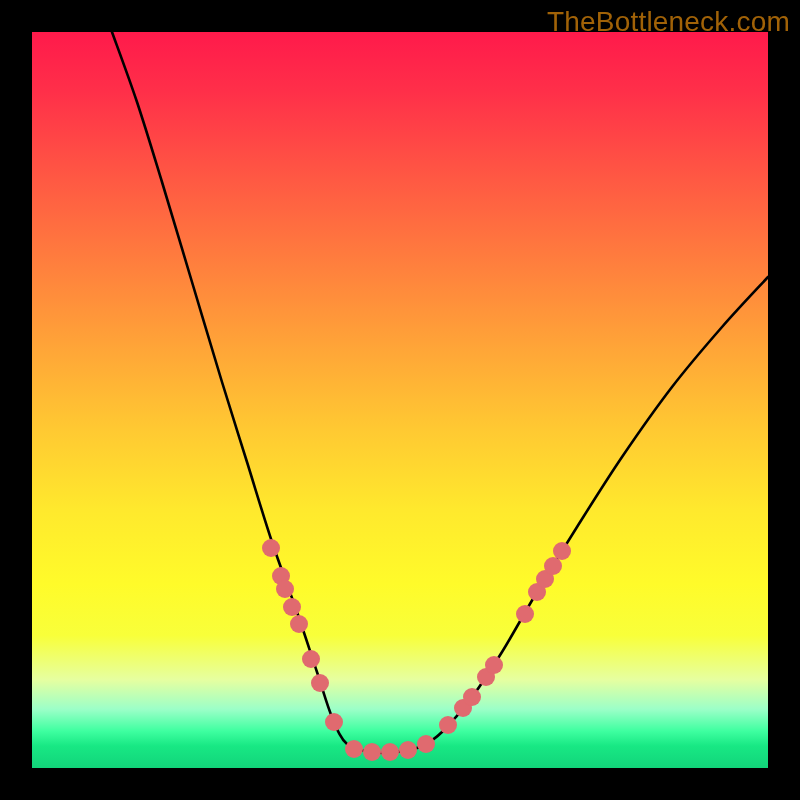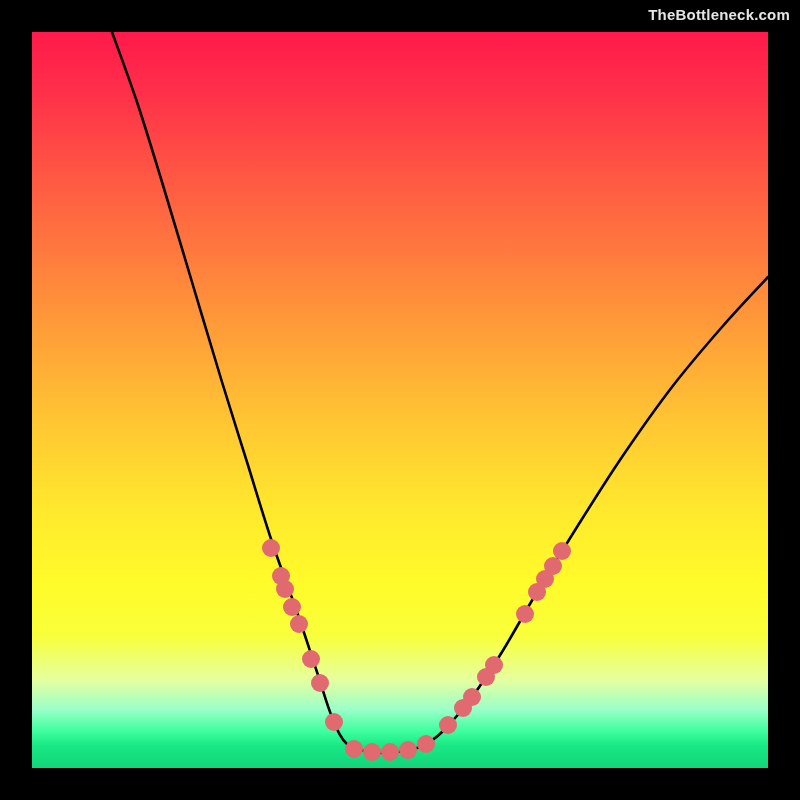--- a/index.html
+++ b/index.html
@@ -42,23 +42,23 @@
       #9cffc8 92%,
       #3effa0 95%,
       #18e884 97%,
       #12d47a 100%
     );
   }
   .attribution {
     position: absolute;
     top: 6px;
     right: 10px;
-    color: #e5e5e5;
-    font-size: 15px;
-    font-weight: 700;
+    color: #a16207;
+    font-size: 28px;
+    font-weight: 400;
     letter-spacing: 0.2px;
     z-index: 20;
   }
   svg.curve {
     position: absolute;
     inset: 0;
     width: 100%;
     height: 100%;
     z-index: 5;
   }

